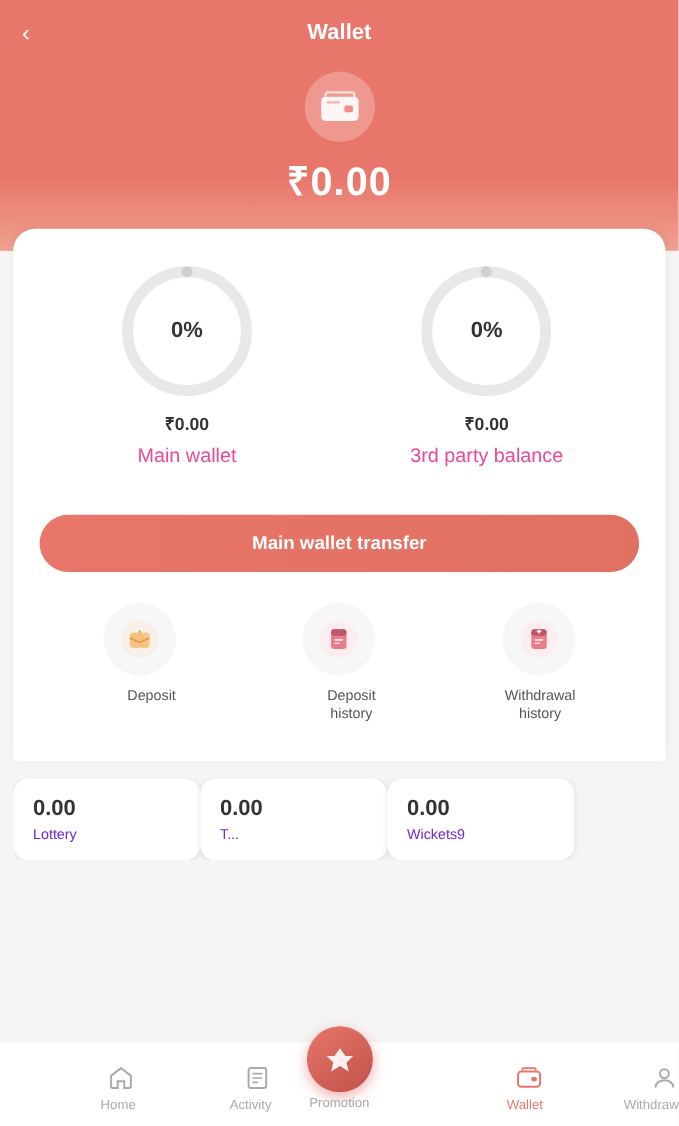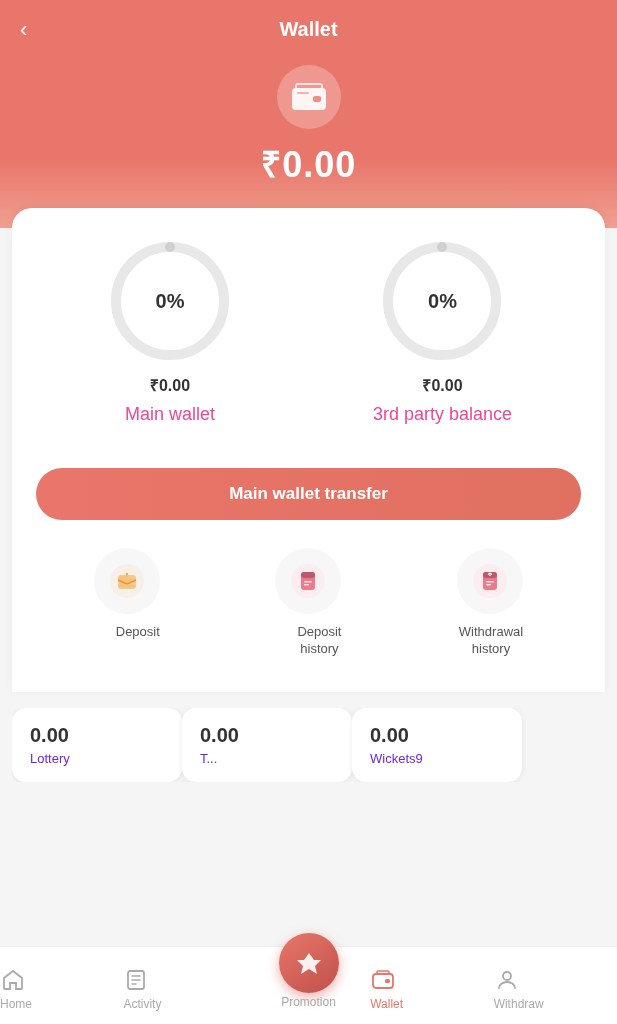--- a/index.html
+++ b/index.html
@@ -218,21 +218,21 @@
       display: flex;
       align-items: center;
       border-top: 1px solid #eee;
       z-index: 100;
     }
 
     .nav-item {
       flex: 1;
       display: flex;
       flex-direction: column;
-      align-items: flex-start;
+      align-items: flex-end;
       justify-content: center;
       gap: 4px;
       cursor: pointer;
       padding-top: 6px;
     }
 
     .nav-label {
       font-size: 12px;
       color: #aaa;
     }

